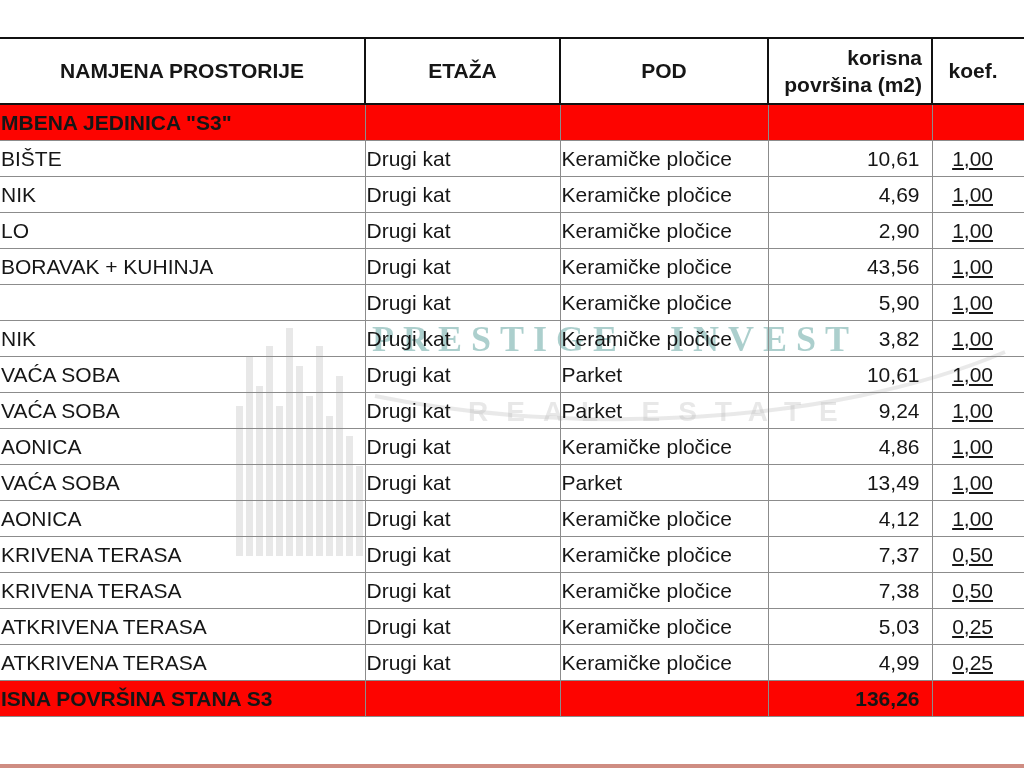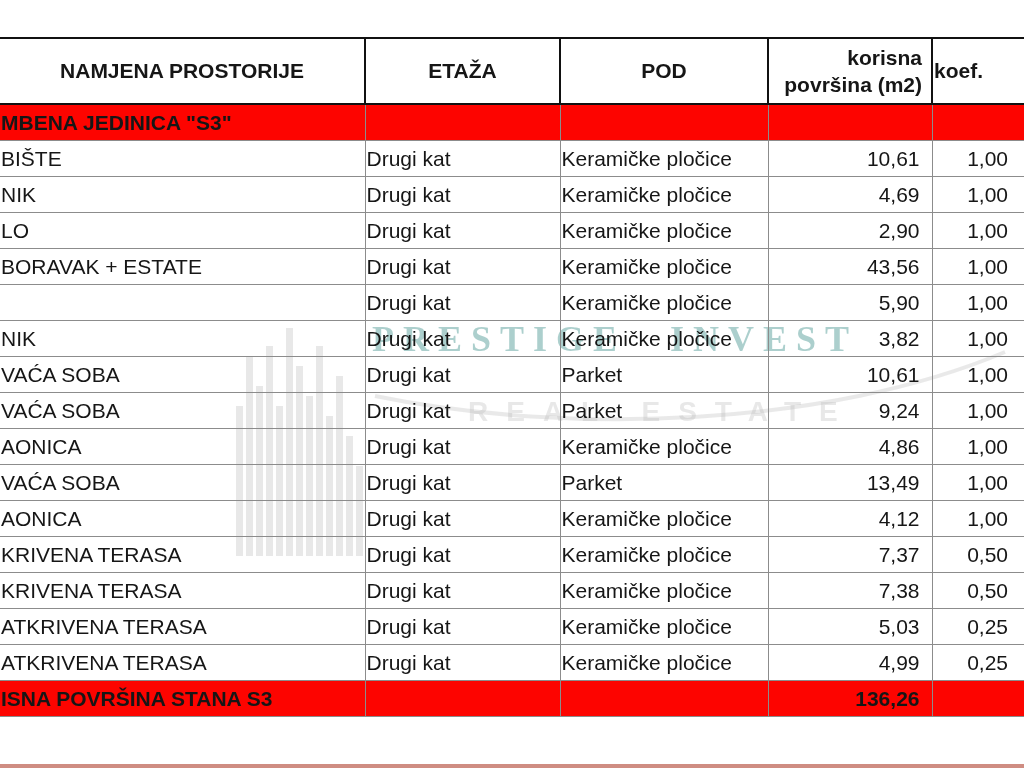--- a/index.html
+++ b/index.html
@@ -34,26 +34,26 @@
   }
   th:first-child,td:first-child{border-left:none;}
   th:last-child,td:last-child{border-right:none;}
   thead th{
     border:2px solid #111111;height:62px;
     font-size:21px;font-weight:bold;text-align:center;vertical-align:middle;
   }
   thead th:first-child{border-left:none;}
   thead th:last-child{border-right:none;}
   thead th.area{text-align:right;padding-right:9px;line-height:1.3;}
-  thead th.koef{text-align:left;padding-right:12px;}
+  thead th.koef{text-align:center;padding-right:12px;}
   tbody td{height:33px;font-size:21px;vertical-align:middle;}
   td.name{text-align:left;padding-left:1px;}
   td.etaza,td.pod{text-align:left;}
   td.area{text-align:right;padding-right:12px;}
-  td.koef{text-align:right;padding-right:16px;}
+  td.koef{text-align:right;padding-right:31px;text-decoration:underline;}
   tr.red-row td{background:#fd0400;font-weight:bold;}
   tr.section-row td.name{font-weight:bold;}
   
   .bottom-strip{
     position:absolute;left:0;bottom:0;width:1024px;height:4px;
     background:#cf8d82;z-index:2;
   }
 </style>
 </head>
 <body>
@@ -128,21 +128,21 @@
           <td class="koef">1,00</td>
         </tr>
         <tr>
           <td class="name">LO</td>
           <td class="etaza">Drugi kat</td>
           <td class="pod">Keramičke pločice</td>
           <td class="area">2,90</td>
           <td class="koef">1,00</td>
         </tr>
         <tr>
-          <td class="name">BORAVAK + ESTATE</td>
+          <td class="name">BORAVAK + KUHINJA</td>
           <td class="etaza">Drugi kat</td>
           <td class="pod">Keramičke pločice</td>
           <td class="area">43,56</td>
           <td class="koef">1,00</td>
         </tr>
         <tr>
           <td class="name"></td>
           <td class="etaza">Drugi kat</td>
           <td class="pod">Keramičke pločice</td>
           <td class="area">5,90</td>

